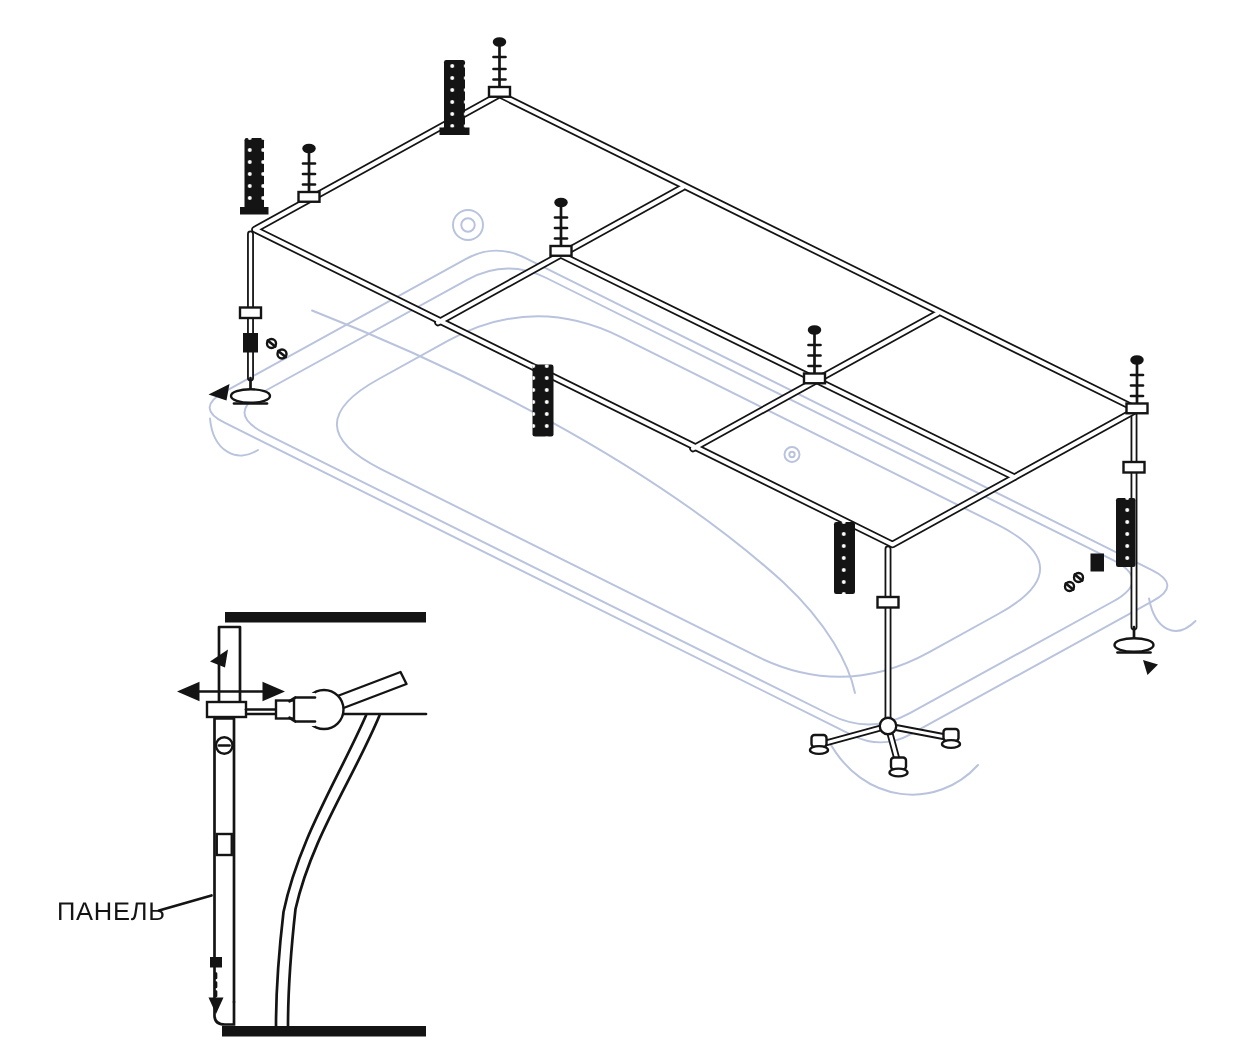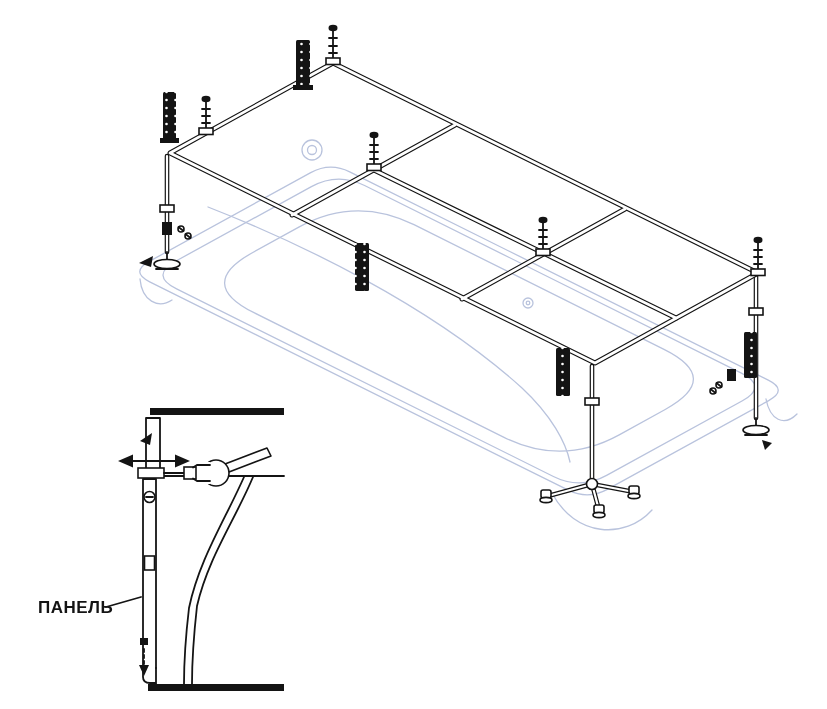--- a/index.html
+++ b/index.html
@@ -1,17 +1,17 @@
 <!DOCTYPE html>
 <html style="--line: #141414; --tub-outline: #b9c3dd; --background: #ffffff;"><head>
 <meta charset="utf-8">
 <style>
   html,body{margin:0;padding:0;background:var(--background,#fff);}
   .stage{position:relative;width:827px;height:709px;background:var(--background,#fff);
-         font-family:"Liberation Sans",sans-serif;overflow:hidden;font-weight:bold;}
+         font-family:"Liberation Sans",sans-serif;overflow:hidden;}
   svg{display:block;}
   .tube-b{stroke:var(--line,#141414);stroke-width:5;fill:none;stroke-linejoin:round;stroke-linecap:round;}
   .tube-w{stroke:var(--background,#fff);stroke-width:2.7;fill:none;stroke-linejoin:round;stroke-linecap:round;}
   .leg-b{stroke:var(--line,#141414);stroke-width:4.6;fill:none;stroke-linecap:round;}
   .leg-w{stroke:var(--background,#fff);stroke-width:2.2;fill:none;stroke-linecap:round;}
   .ln{stroke:var(--line,#141414);fill:none;stroke-width:1.8;stroke-linecap:round;}
   .fillb{fill:var(--line,#141414);stroke:none;}
   .hw{fill:var(--background,#fff);stroke:var(--line,#141414);stroke-width:1.6;}
   .wh{fill:var(--background,#fff);stroke:none;}
   .plate{fill:var(--line,#141414);}

